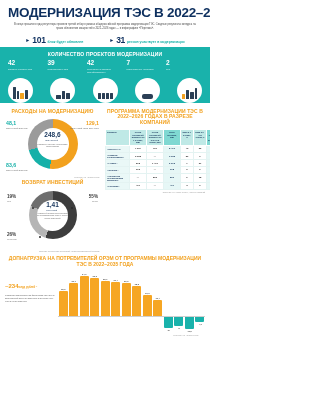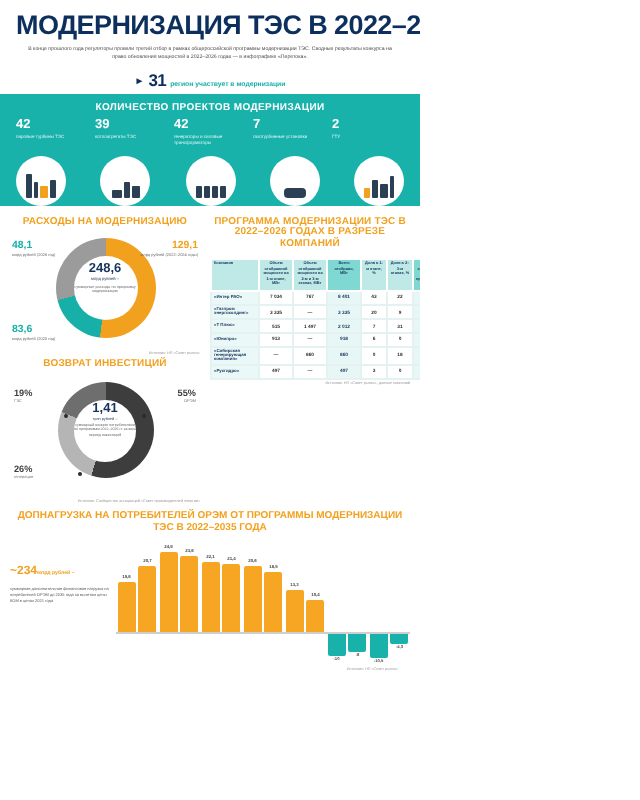--- a/index.html
+++ b/index.html
@@ -154,20 +154,25 @@
 <body>
 
 <div class="page">
 
   <div class="header">
     <div class="title">МОДЕРНИЗАЦИЯ ТЭС В 2022–2026 ГОДАХ</div>
     <div class="subtitle">В конце прошлого года регуляторы провели третий отбор в рамках общероссийской программы модернизации ТЭС. Сводные результаты конкурса на право обновления мощностей в 2022–2026 годах — в инфографике «Перетока».</div>
     <div class="kpis">
       <div class="kpi">
         <span class="tri">►</span>
+        <span class="num">101</span>
+        <span class="lbl">блок будет обновлен</span>
+      </div>
+      <div class="kpi">
+        <span class="tri">►</span>
         <span class="num">31</span>
         <span class="lbl">регион участвует в модернизации</span>
       </div>
     </div>
   </div>
 
   <div class="band">
     <div class="band-title">КОЛИЧЕСТВО ПРОЕКТОВ МОДЕРНИЗАЦИИ</div>
     <div class="proj-row">
       <div class="proj">

